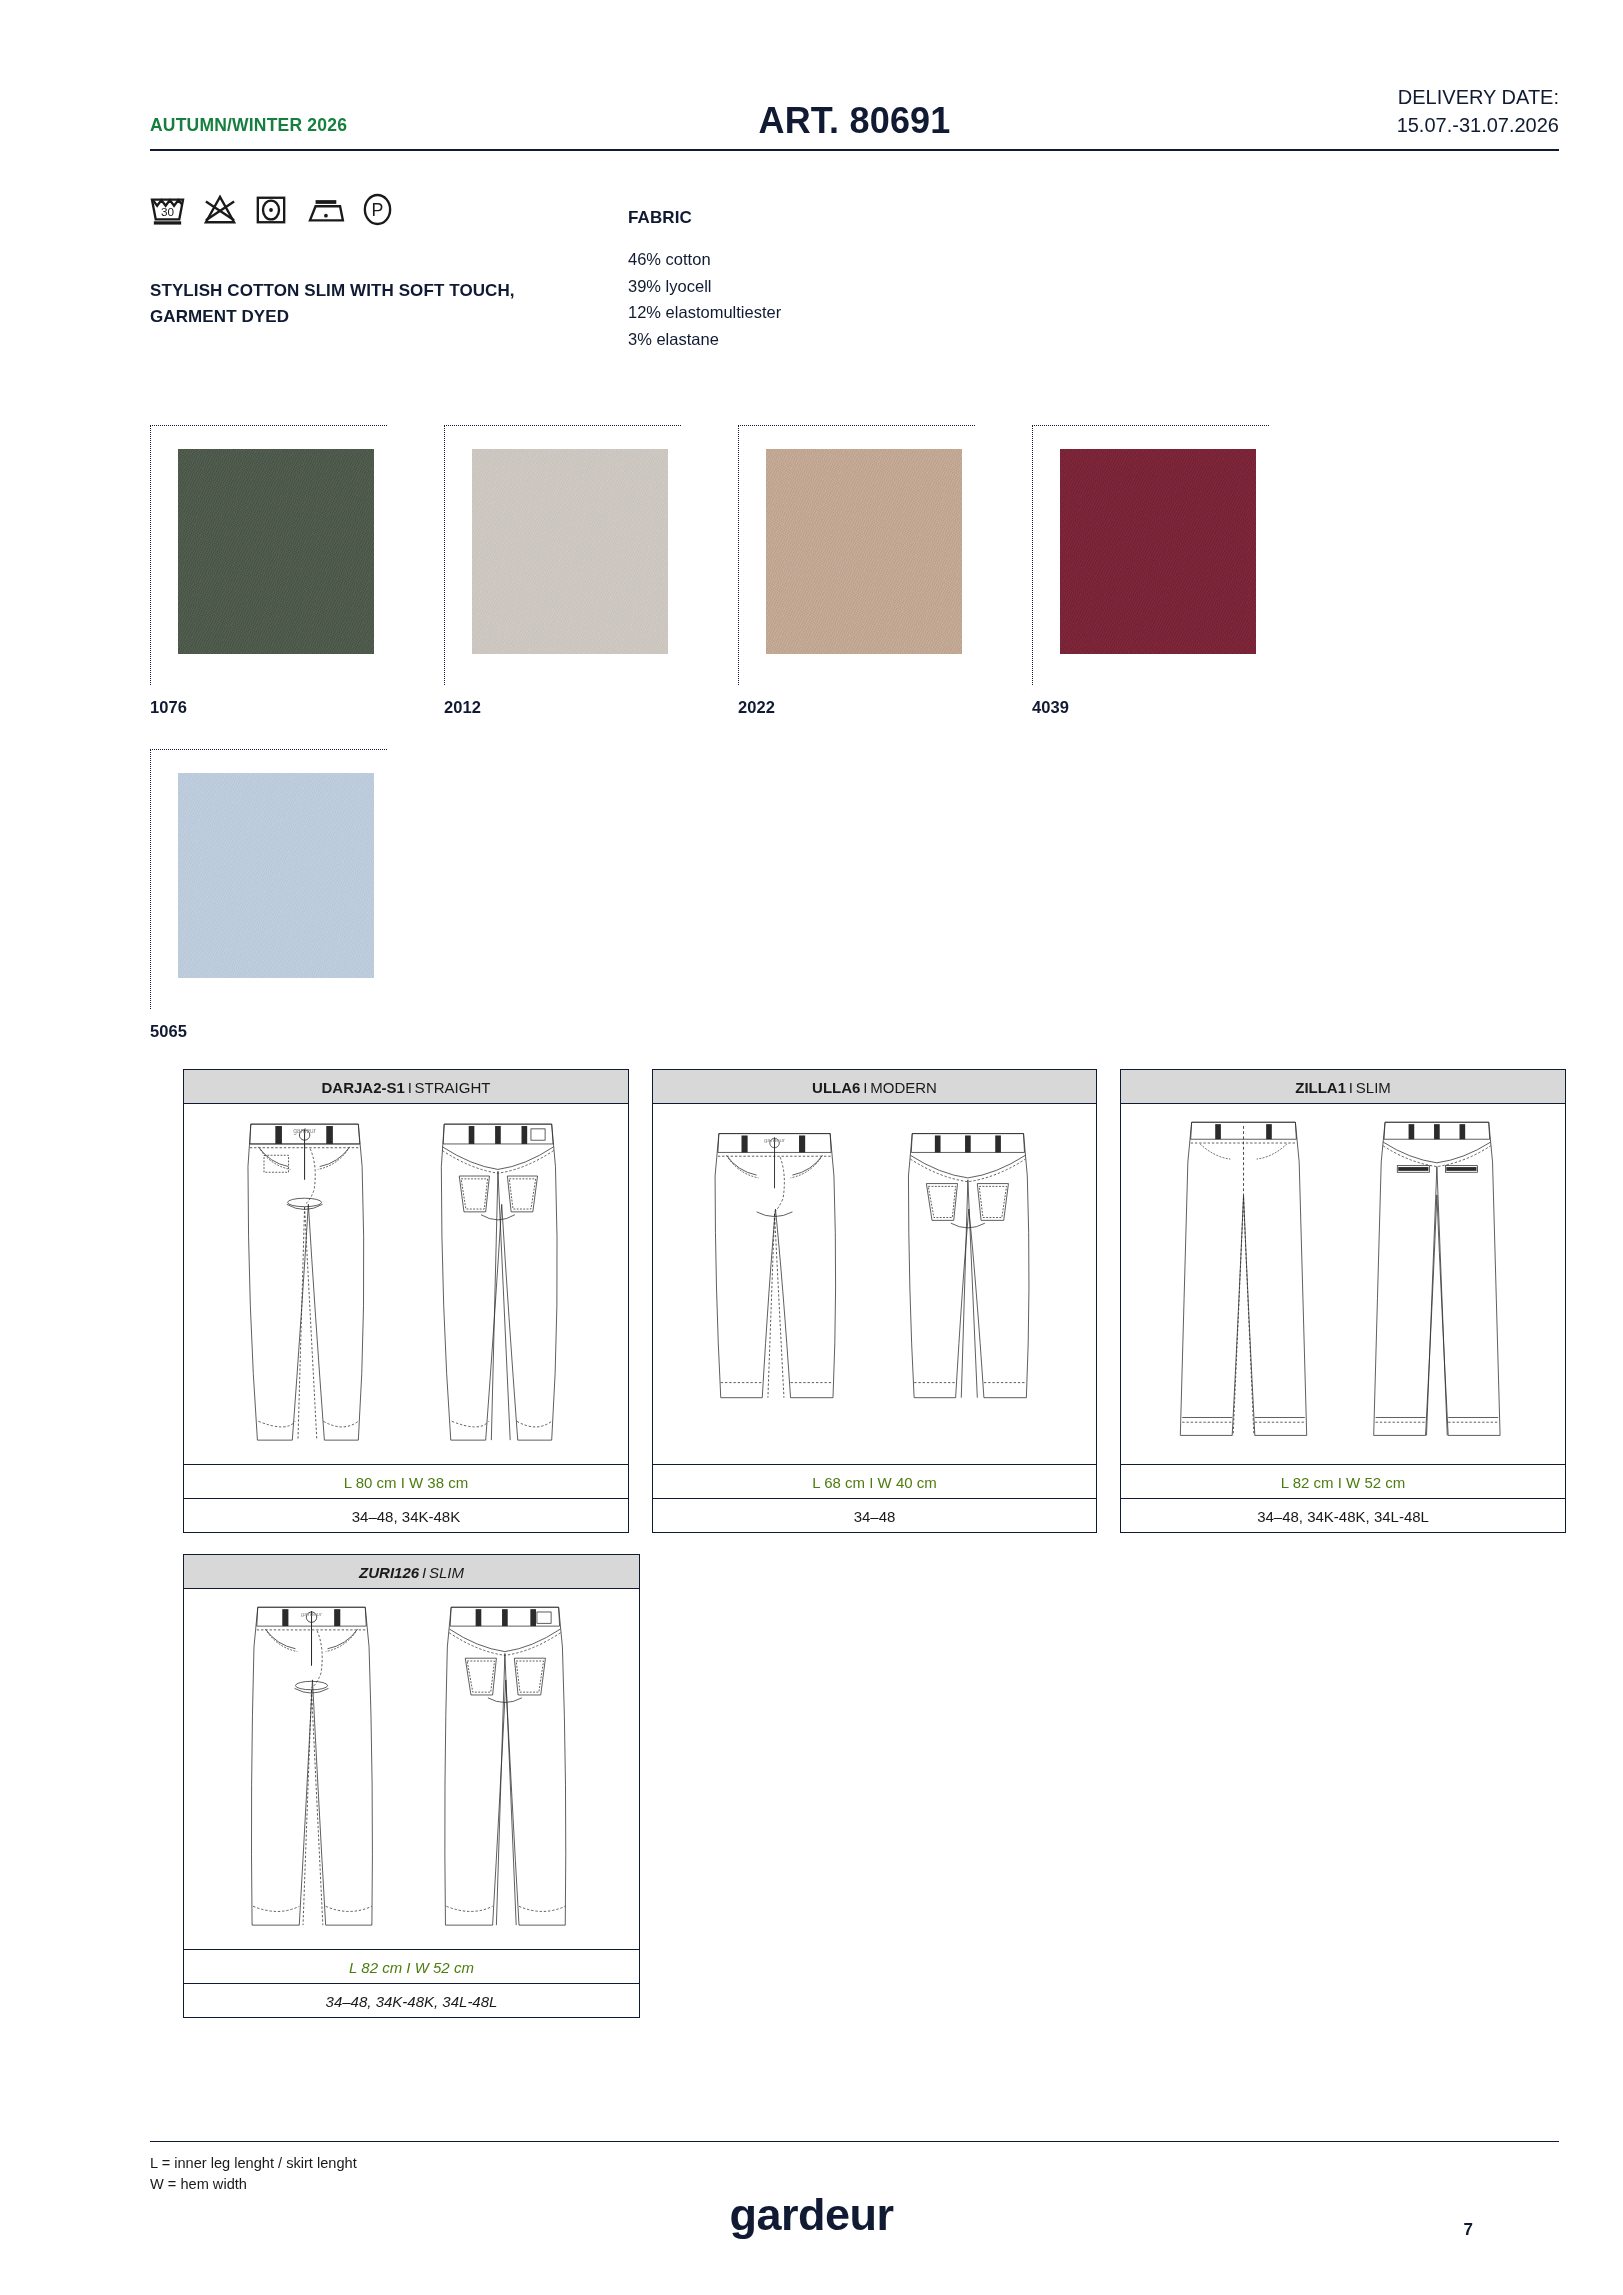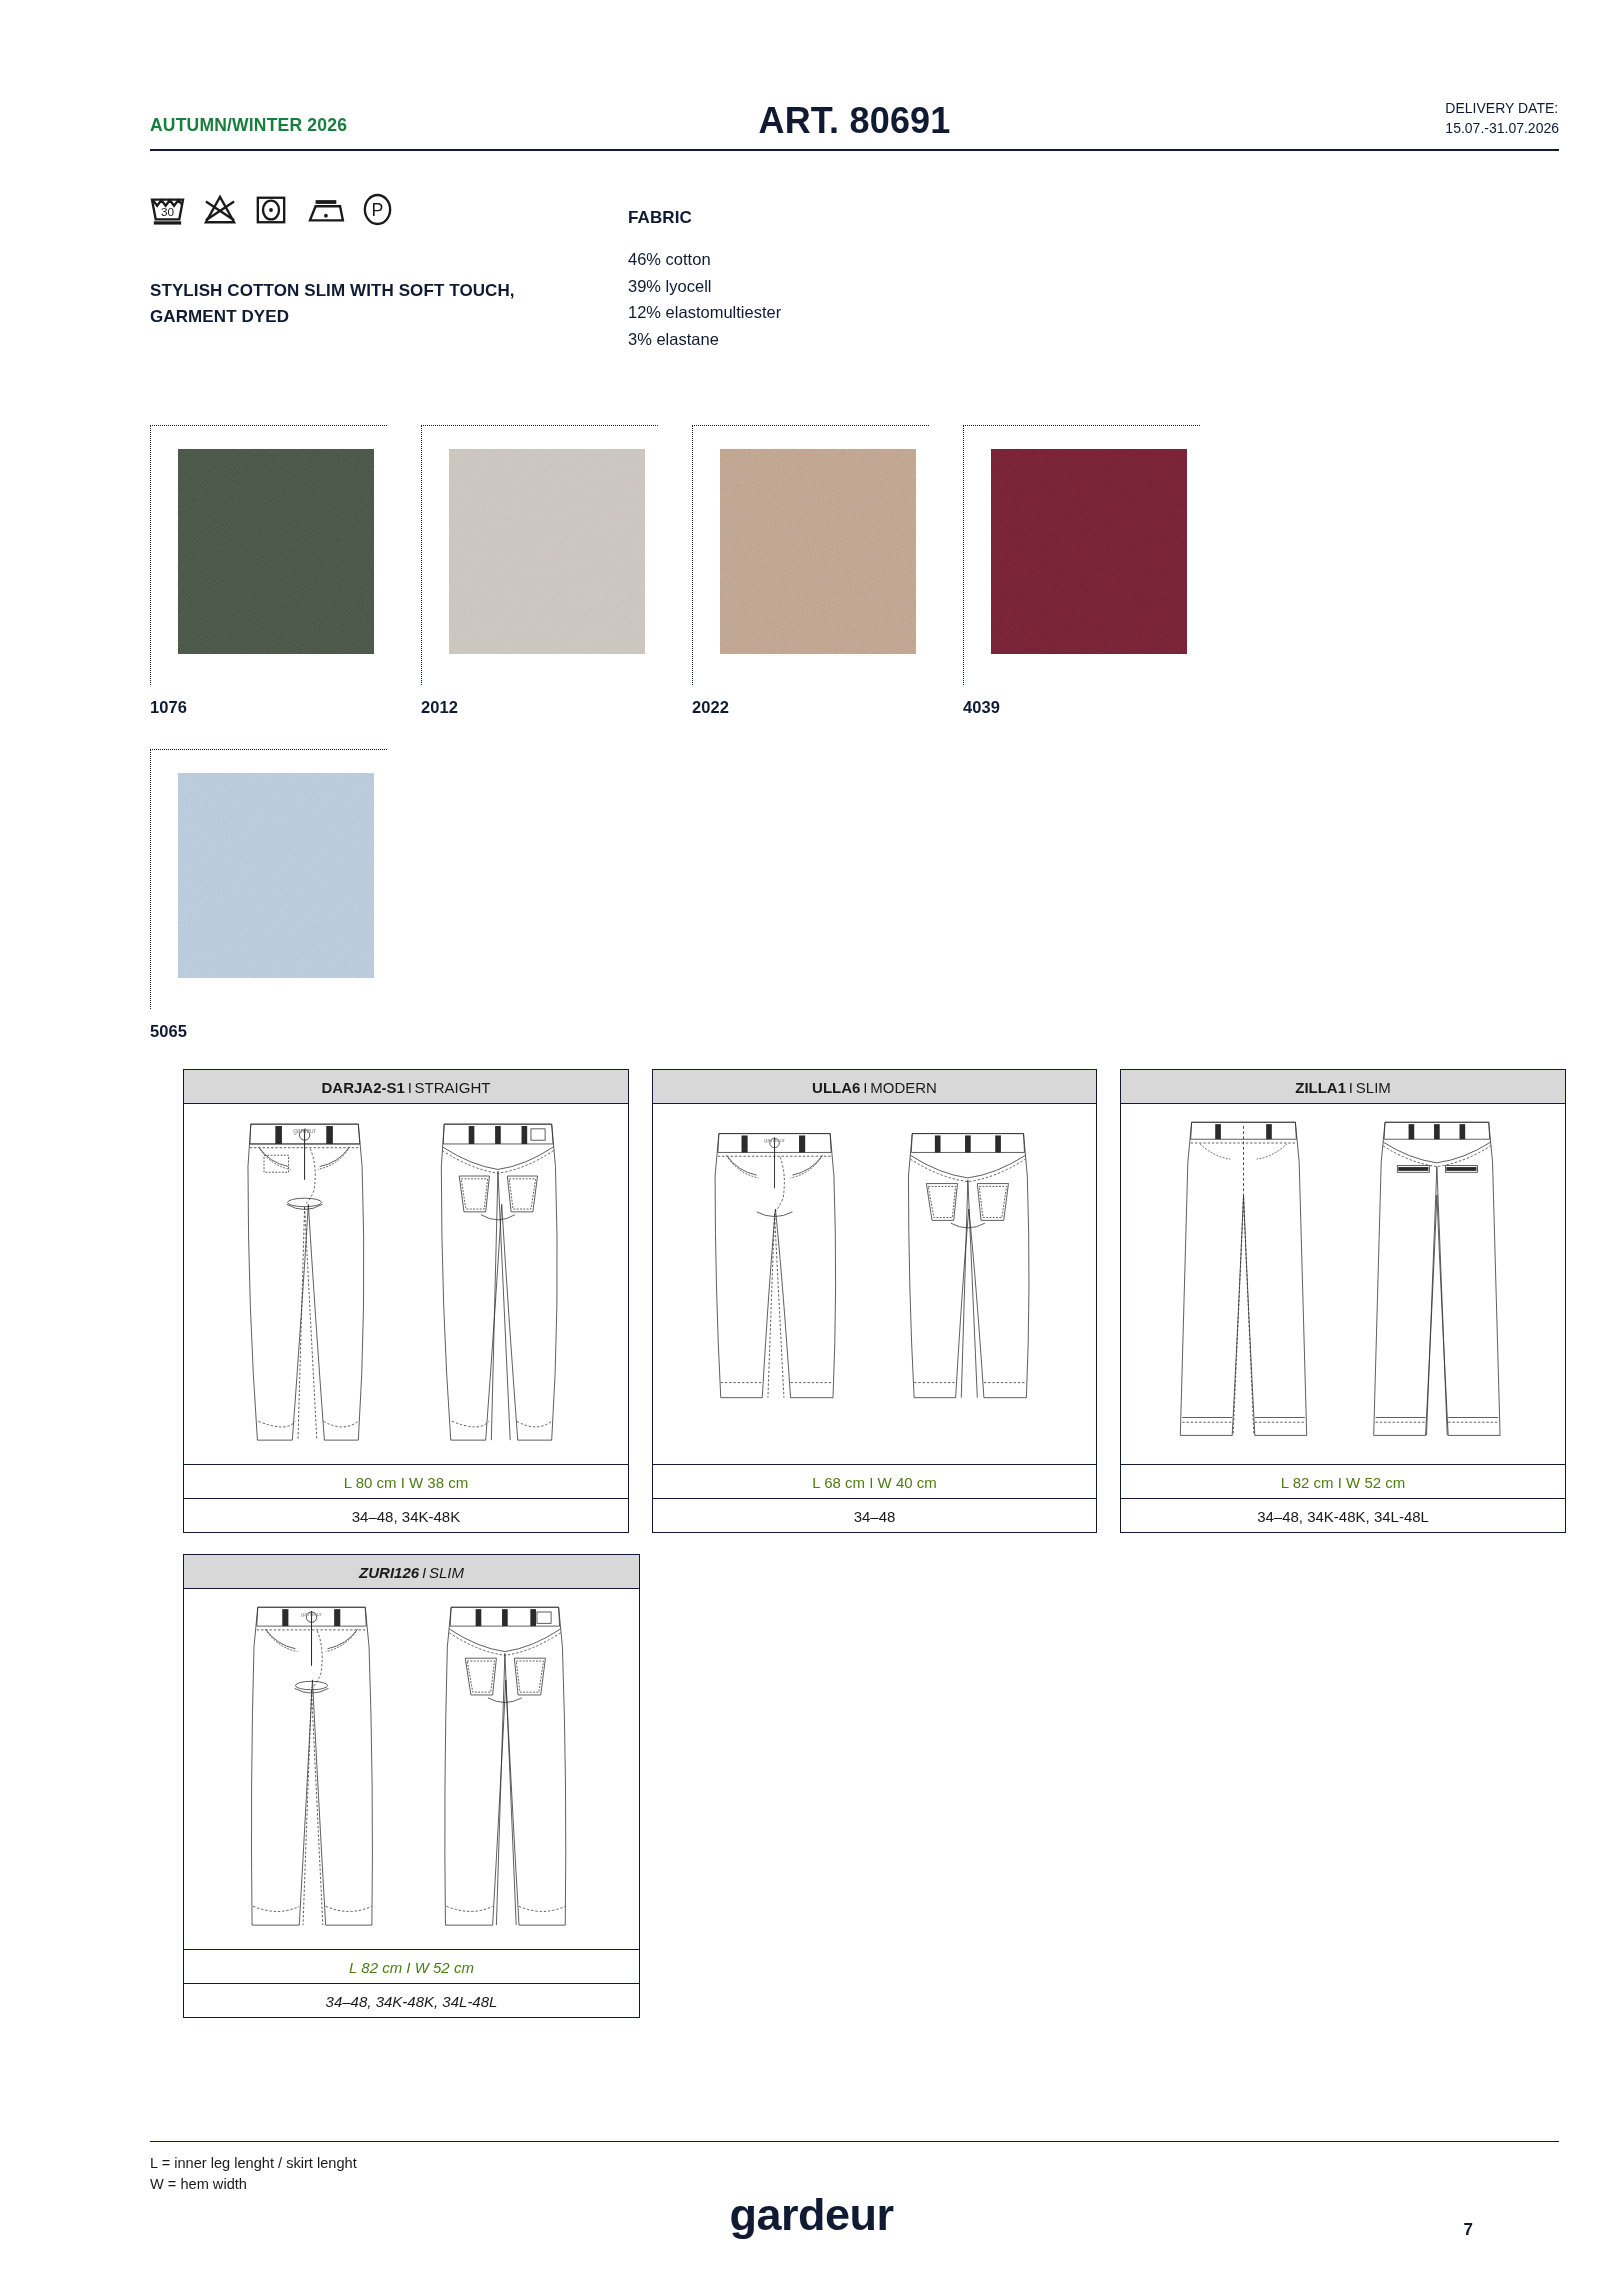--- a/index.html
+++ b/index.html
@@ -40,21 +40,22 @@
     position: absolute;
     left: 0; right: 0;
     bottom: 7.5px;
     text-align: center;
     font-size: 36px;
     font-weight: 700;
     letter-spacing: 0.2px;
     color: #101a32;
   }
   .delivery {
-    font-size: 14px;
+    text-align: right;
+    font-size: 20px;
     line-height: 1.4;
     color: #101a32;
     white-space: nowrap;
   }
 
   
   .care-row {
     position: absolute;
     left: 150px; top: 193px;
     display: flex;
@@ -93,21 +94,21 @@
   }
 
   
   .swatch-grid {
     position: absolute;
     left: 150px; top: 425px;
     width: 1416px;
   }
   .swatch-row {
     display: flex;
-    gap: 34px;
+    gap: 57px;
   }
   .swatch-row + .swatch-row { margin-top: 32px; }
   .swatch-cell { width: 237px; }
   .swatch-frame {
     position: relative;
     width: 237px;
     height: 260px;
     border-top: 1.9px dotted #101a32;
     border-left: 1.9px dotted #101a32;
   }

